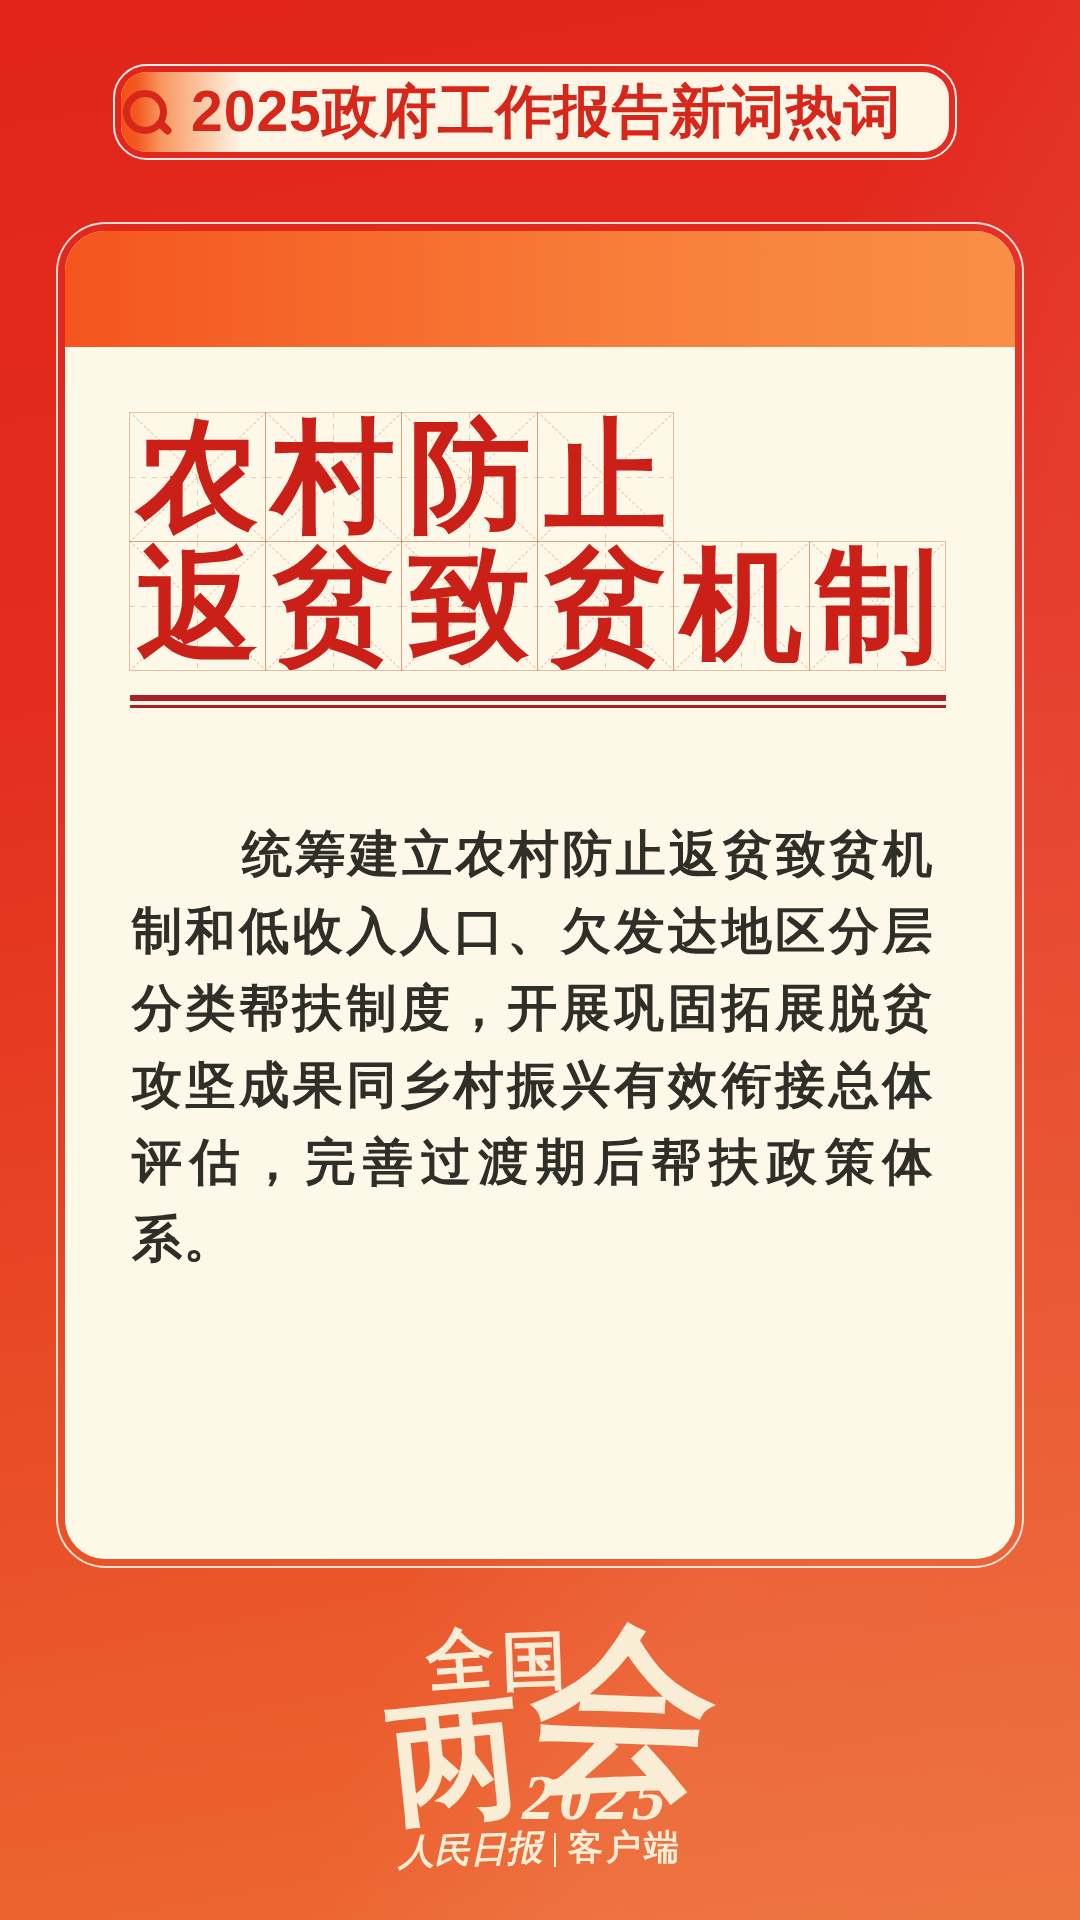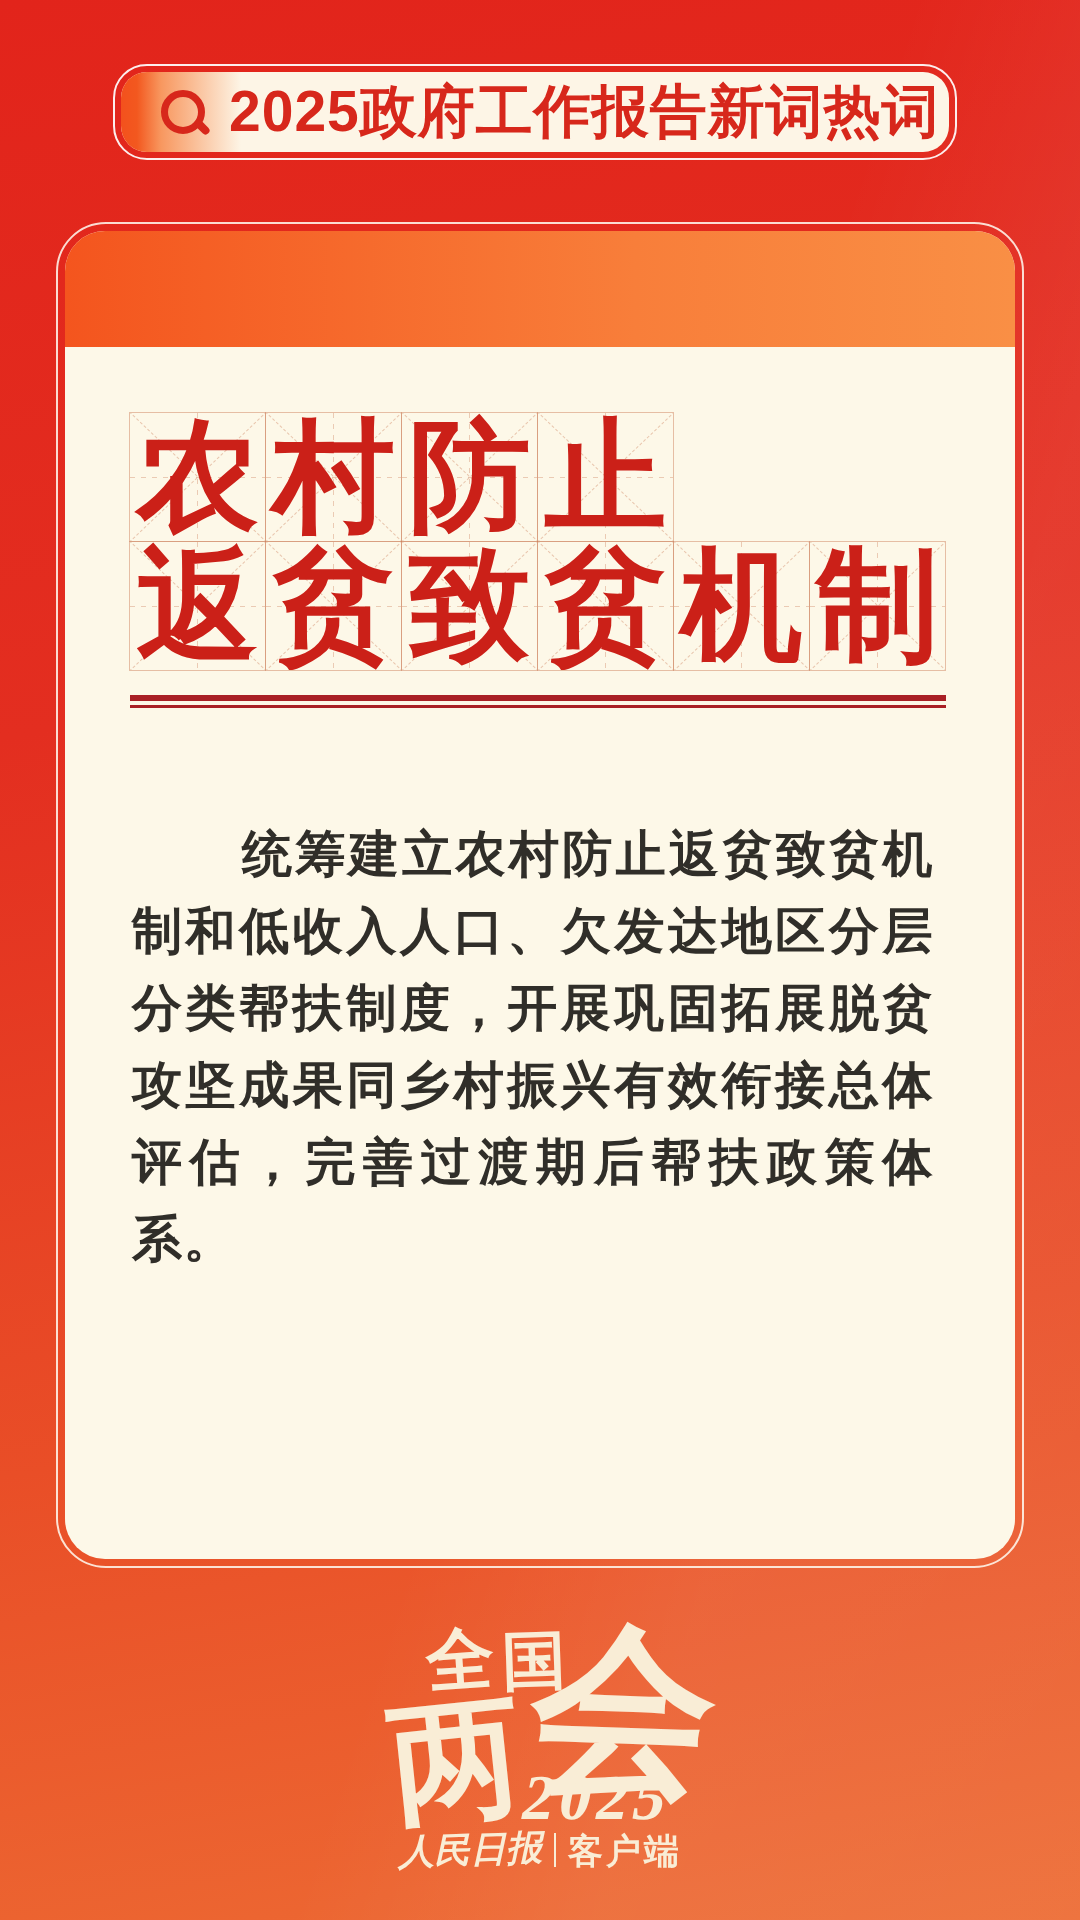--- a/index.html
+++ b/index.html
@@ -15,21 +15,21 @@
   }
 
   
   .badge-outline{
     position:absolute;left:113px;top:64px;width:844px;height:96px;
     border:2px solid rgba(255,255,255,0.92);border-radius:34px;box-sizing:border-box;
   }
   .badge{
     position:absolute;left:6px;top:6px;right:6px;bottom:6px;
     background:#FDF5E6;border-radius:26px;overflow:hidden;
-    display:flex;align-items:center;padding-left:38px;box-sizing:border-box;gap:22px;
+    display:flex;align-items:center;box-sizing:border-box;gap:22px;
   }
   .badge::before{
     content:"";position:absolute;left:0;top:0;bottom:0;width:140px;
     background:linear-gradient(90deg,#F3511D 0px,#F3581F 16px,rgba(246,120,50,0.75) 40px,rgba(253,245,230,0) 120px);
   }
   .search-icon{position:relative;width:48px;height:48px;flex:0 0 48px;z-index:1;}
   .search-icon .lens{
     position:absolute;left:2px;top:2px;width:30px;height:30px;
     border:7px solid #D7271B;border-radius:50%;
   }
@@ -106,21 +106,21 @@
   .publisher{
     position:absolute;left:0;right:0;top:214px;height:40px;
     display:flex;align-items:center;justify-content:center;gap:12px;color:#F9EDD6;
   }
   .publisher .masthead{
     position:static;font-family:"Liberation Serif","DejaVu Serif",serif;
     font-style:italic;font-weight:bold;font-size:36px;transform:rotate(-2deg);
   }
   .publisher .pub-divider{position:static;width:2px;height:34px;background:#F9EDD6;overflow:hidden;color:transparent;font-size:1px;}
   .publisher .client{
-    position:static;font-family:Liberation Sans, sans-serif;
+    position:static;font-family:Liberation Mono, monospace;
     font-weight:bold;font-size:35px;letter-spacing:3px;
   }
 </style>
 </head>
 <body>
 
 <div class="stage">
   <div class="bg-sheen"></div>
 
   <div class="badge-outline">

